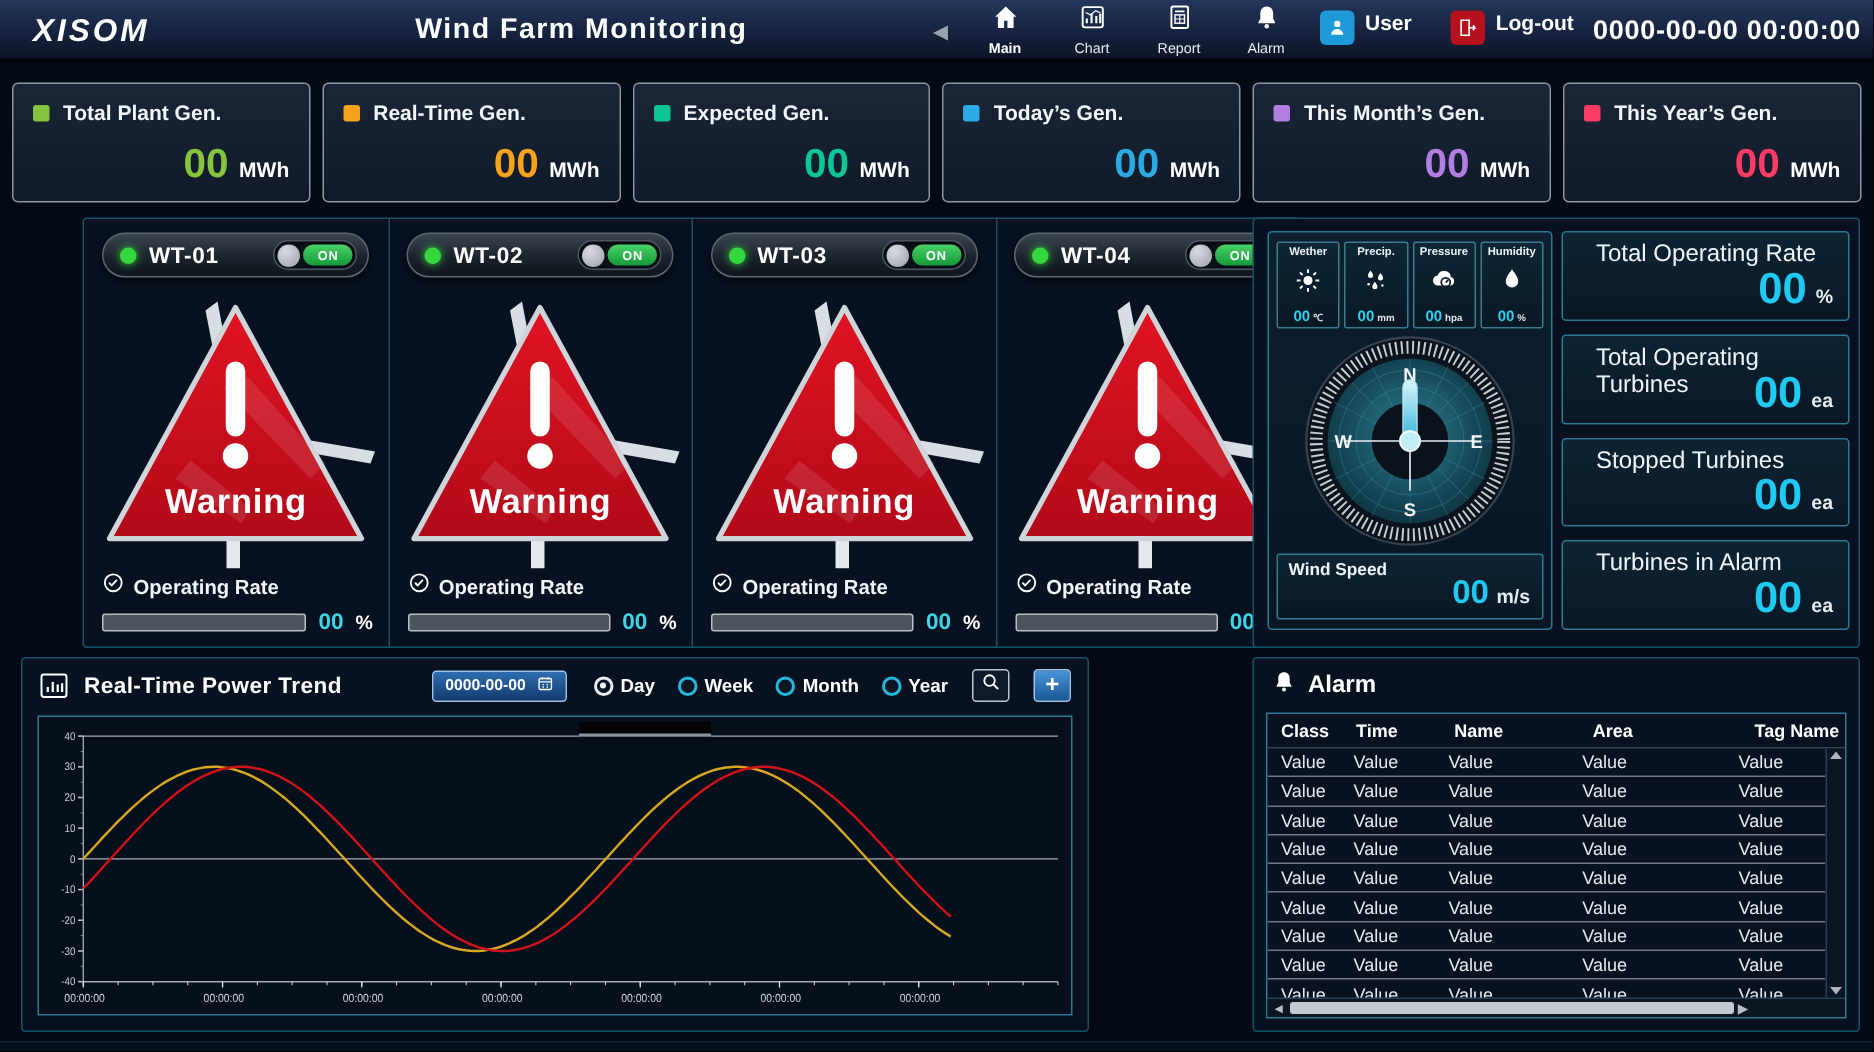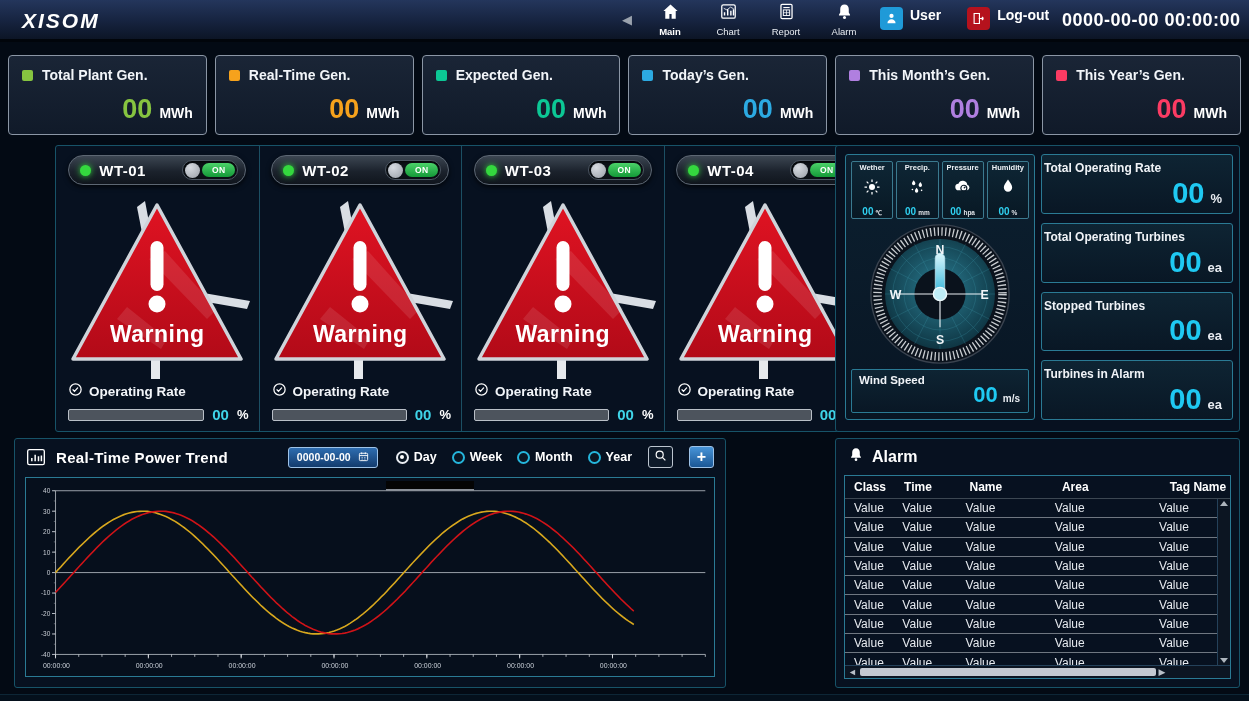--- a/index.html
+++ b/index.html
@@ -89,27 +89,27 @@
   .wx-card svg { width:20px; height:20px; }
   .wx-valrow { display:flex; align-items:baseline; gap:2px; }
   .wx-value { color:#2fd0f0; font-size:10px; font-weight:bold; }
   .wx-unit { color:#dfe3e8; font-size:6.5px; font-weight:bold; }
   .compass-wrap { flex:1; display:flex; align-items:center; justify-content:center; }
   .wind-box { height:44px; border:1px solid #2a7a94; border-radius:2px;
     background:linear-gradient(180deg,#0e2433,#091725); position:relative; }
   .wind-label { position:absolute; top:4px; left:7px; color:#f0f3f7; font-size:11.5px; font-weight:bold; }
   .wind-valrow { position:absolute; right:8px; bottom:4px; display:flex; align-items:baseline; gap:5px; }
   .wind-value { color:#1fc9f2; font-size:22px; font-weight:bold; }
-  .wind-unit { color:#e8ecf1; font-size:10px; font-weight:bold; }
+  .wind-unit { color:#e8ecf1; font-size:13px; font-weight:bold; }
 
   .summary-col { position:absolute; left:205px; top:8px; width:192px; height:266px;
     display:flex; flex-direction:column; gap:9px; }
   .sum-box { flex:1; border:1px solid #2a7a94; border-radius:3px;
     background:linear-gradient(180deg,#0e2433 0%,#091725 100%); position:relative; }
-  .sum-label { position:absolute; top:6px; left:2px; color:#f0f3f7; font-size:12px; font-weight:bold; }
+  .sum-label { position:absolute; top:6px; left:22px; color:#f0f3f7; font-size:16px; font-weight:normal; }
   .sum-valrow { position:absolute; right:10px; bottom:3px; display:flex; align-items:baseline; gap:6px; }
   .sum-value { color:#1fc9f2; font-size:29px; font-weight:bold; }
   .sum-unit { color:#e8ecf1; font-size:13px; font-weight:bold; }
 
   
   #trend-panel { top:438px; left:14px; width:712px; height:250px; }
   .trend-head { position:absolute; top:0; left:0; right:0; height:36px; display:flex; align-items:center; padding:0 11px; gap:10px; }
   .trend-title-ic { width:20px; height:18px; }
   .trend-title { color:#fff; font-size:15px; font-weight:bold; letter-spacing:.3px; }
   .trend-spacer { flex:1; }
@@ -197,20 +197,21 @@
       <circle cx="12" cy="12" r="9" fill="none" stroke="#fff" stroke-width="2"></circle>
       <path d="M8 12.5l2.4 2.4 5-5.4" fill="none" stroke="#fff" stroke-width="2" stroke-linecap="round"></path>
     </symbol>
   </defs>
 </svg>
 
 <div id="app">
 
   <div class="topbar">
     <div class="logo">XISOM</div>
+    <div class="topbar-title">Wind Farm Monitoring</div>
 
     <div class="nav">
       <span class="nav-arrow">◀</span>
 
       <div class="nav-item active">
         <span>
           <svg viewBox="0 0 24 24">
               <path d="M12 3 3 11.5h2.4V21h5.2v-6h2.8v6h5.2v-9.5H21z" fill="#fff"></path>
             </svg>
         </span>

